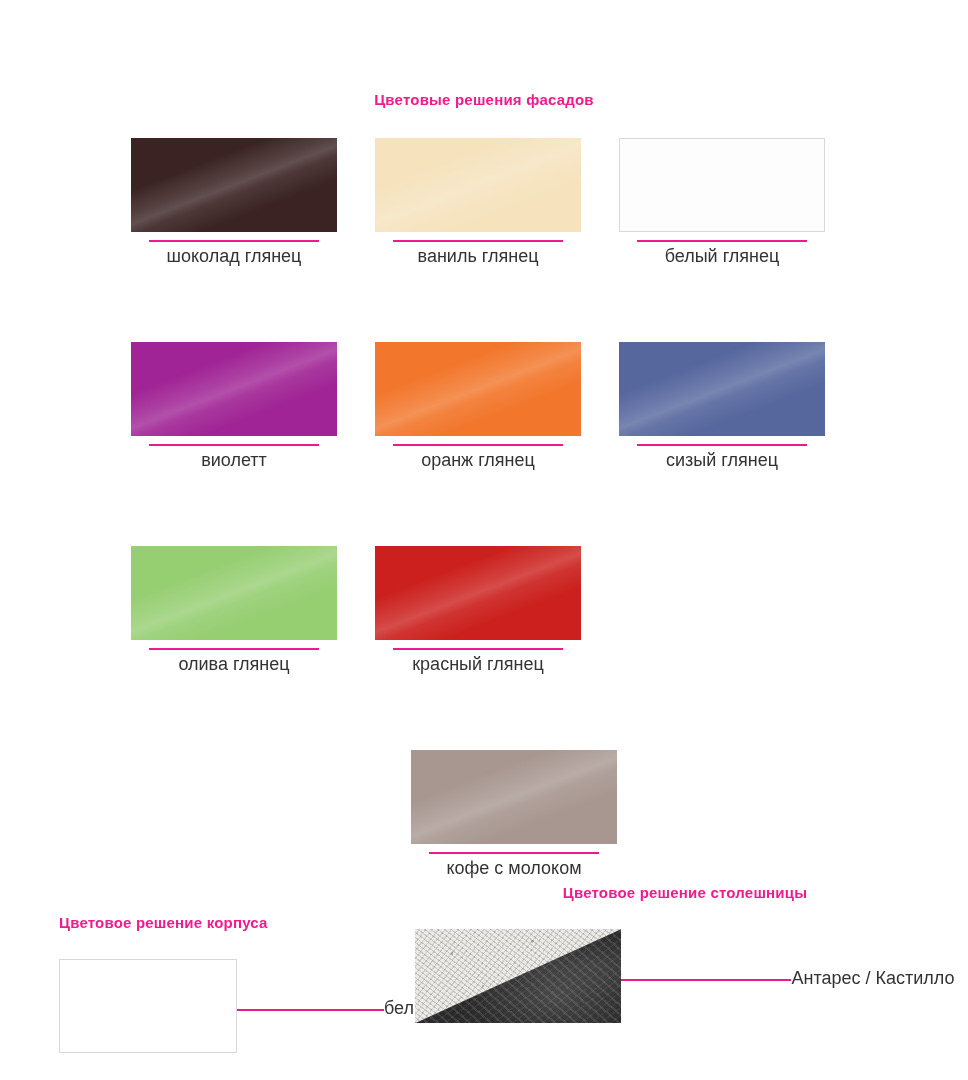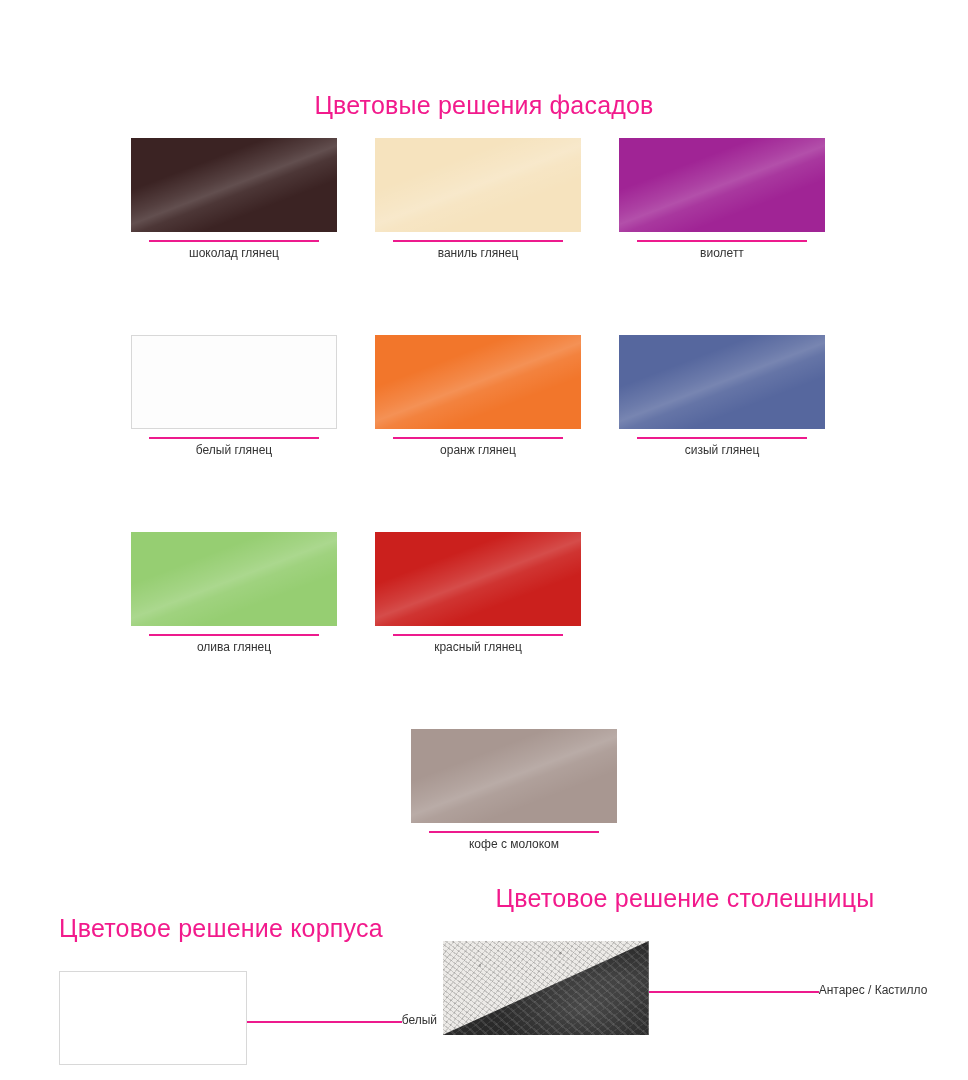--- a/index.html
+++ b/index.html
@@ -10,22 +10,22 @@
   body {
     width: 968px;
     height: 1080px;
     position: relative;
     font-family: "Liberation Sans", sans-serif;
     overflow: hidden;
   }
 
   .section-title {
     color: #F21A8C;
-    font-size: 25px;
-    font-weight: 400;
+    font-size: 15px;
+    font-weight: 700;
     letter-spacing: 0.2px;
     white-space: nowrap;
   }
 
   
   #facades-title {
     position: absolute;
     top: 91px;
     left: 0;
     width: 968px;
@@ -79,21 +79,21 @@
   }
 
   .swatch-underline {
     width: 170px;
     height: 2px;
     background: #ED1A8D;
     margin-top: 8px;
   }
   .swatch-label {
     margin-top: 4px;
-    font-size: 12px;
+    font-size: 18px;
     color: #333333;
     white-space: nowrap;
     text-align: center;
   }
 
   
   #body-section {
     position: absolute;
     top: 884px;
     left: 59px;
@@ -158,28 +158,28 @@
       <div class="swatch-chip gloss" style="background: rgb(59, 35, 35);"></div>
       <div class="swatch-underline" style="background: rgb(237, 26, 141);"></div>
       <div class="swatch-label">шоколад глянец</div>
     </div>
     <div class="swatch-cell">
       <div class="swatch-chip gloss" style="background: rgb(246, 227, 190);"></div>
       <div class="swatch-underline" style="background: rgb(237, 26, 141);"></div>
       <div class="swatch-label">ваниль глянец</div>
     </div>
     <div class="swatch-cell">
+      <div class="swatch-chip gloss bordered" style="background: rgb(253, 253, 253);"></div>
+      <div class="swatch-underline" style="background: rgb(237, 26, 141);"></div>
+      <div class="swatch-label">белый глянец</div>
+    </div>
+    <div class="swatch-cell">
       <div class="swatch-chip gloss" style="background: rgb(160, 36, 149);"></div>
       <div class="swatch-underline" style="background: rgb(237, 26, 141);"></div>
       <div class="swatch-label">виолетт</div>
-    </div>
-    <div class="swatch-cell">
-      <div class="swatch-chip gloss bordered" style="background: rgb(253, 253, 253);"></div>
-      <div class="swatch-underline" style="background: rgb(237, 26, 141);"></div>
-      <div class="swatch-label">белый глянец</div>
     </div>
     <div class="swatch-cell">
       <div class="swatch-chip gloss" style="background: rgb(242, 118, 43);"></div>
       <div class="swatch-underline" style="background: rgb(237, 26, 141);"></div>
       <div class="swatch-label">оранж глянец</div>
     </div>
     <div class="swatch-cell">
       <div class="swatch-chip gloss" style="background: rgb(86, 103, 158);"></div>
       <div class="swatch-underline" style="background: rgb(237, 26, 141);"></div>
       <div class="swatch-label">сизый глянец</div>

